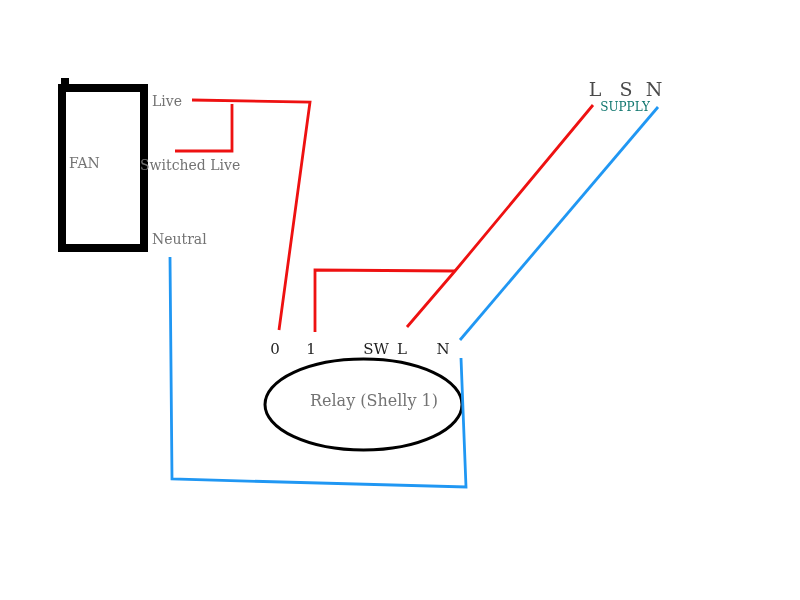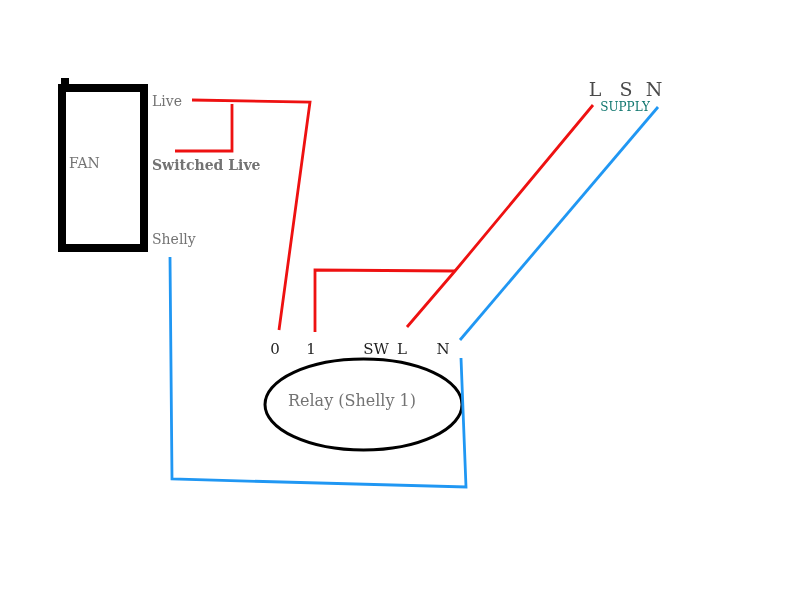--- a/index.html
+++ b/index.html
@@ -16,34 +16,34 @@
     position: absolute;
     color: #737373;
     font-size: 14px;
     line-height: 1.15;
     white-space: nowrap;
     user-select: none;
   }
   .lbl.centered { transform: translateX(-50%); }
   .fan-label      { left: 69px;  top: 155px; }
   .live-label     { left: 152px; top: 93px;  }
-  .swlive-label   { left: 152px; top: 157px; font-weight: bold; }
+  .swlive-label   { left: 140px; top: 157px; }
   .neutral-label  { left: 152px; top: 231px; }
   .supply-title   { left: 625px; top: 66px; font-size: 12px; color: #0f766e; margin-top: 35px; }
   .supply-term    { position: absolute; top: 78px; font-size: 19px; color: #4a4a4a; transform: translateX(-50%); }
   .supply-term-l  { left: 595px; }
   .supply-term-s  { left: 626px; }
   .supply-term-n  { left: 654px; }
   .relay-term     { position: absolute; top: 340px; font-size: 15px; color: #1e1e1e; transform: translateX(-50%); }
   .relay-term-0   { left: 275px; }
   .relay-term-1   { left: 311px; }
   .relay-term-sw  { left: 376px; }
   .relay-term-l   { left: 402px; }
   .relay-term-n   { left: 443px; }
-  .relay-label    { left: 352px; top: 392px; font-size: 16px; transform: translateX(-50%); }
+  .relay-label    { left: 374px; top: 392px; font-size: 16px; transform: translateX(-50%); }
 </style>
 </head>
 <body>
 
 <div class="canvas">
 
   <svg id="diagram-svg" width="800" height="600" viewBox="0 0 800 600">
       <rect x="62" y="88" width="82" height="160" fill="none" stroke="#000000" stroke-width="8"></rect>
       <rect x="61" y="78" width="8" height="9" fill="#000000"></rect>
       <ellipse cx="363.5" cy="404.5" rx="98.5" ry="45.5" fill="none" stroke="#000000" stroke-width="3"></ellipse>
@@ -54,21 +54,21 @@
       <polyline points="658,107 460,340" fill="none" stroke="#2097f3" stroke-width="2.8" stroke-linejoin="miter" stroke-linecap="butt"></polyline>
       <polyline points="461,358 466,487 172,479 170,257" fill="none" stroke="#2097f3" stroke-width="2.8" stroke-linejoin="miter" stroke-linecap="butt"></polyline>
     </svg>
 
   <div class="lbl fan-label">FAN</div>
 
   <div class="lbl live-label">Live</div>
 
   <div class="lbl swlive-label">Switched Live</div>
 
-  <div class="lbl neutral-label">Shelly</div>
+  <div class="lbl neutral-label">Neutral</div>
 
   <div class="lbl centered supply-title">SUPPLY</div>
 
   <span class="supply-term supply-term-l">L</span>
   <span class="supply-term supply-term-s">S</span>
   <span class="supply-term supply-term-n">N</span>
 
   <span class="relay-term relay-term-0">0</span>
   <span class="relay-term relay-term-1">1</span>
   <span class="relay-term relay-term-sw">SW</span>

